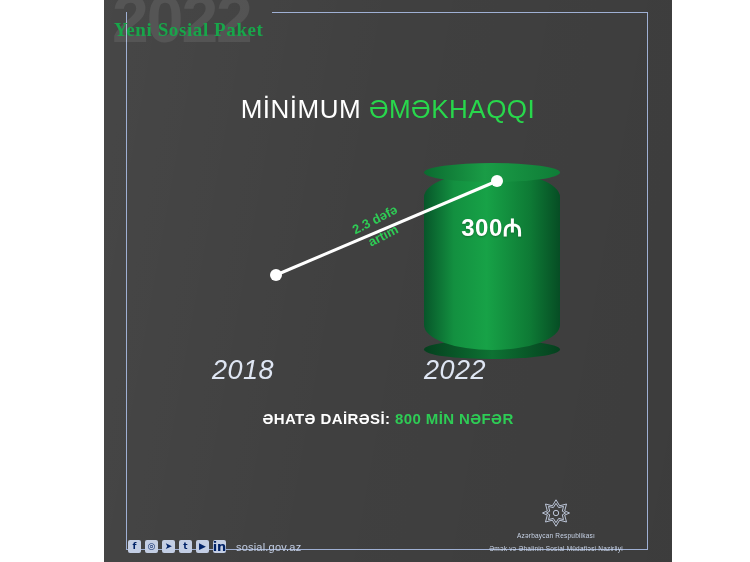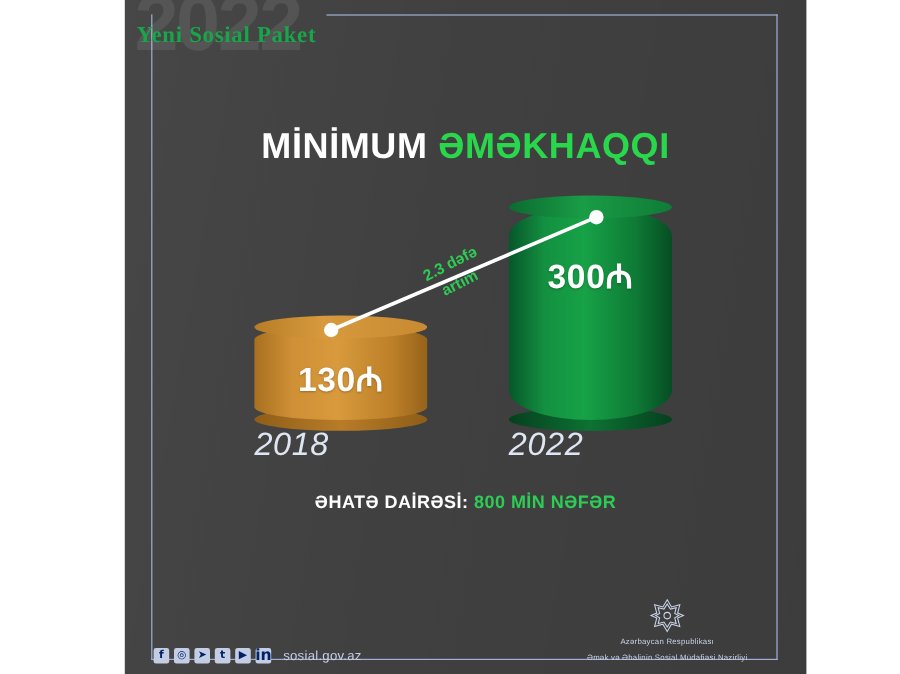--- a/index.html
+++ b/index.html
@@ -83,25 +83,25 @@
     font-weight: 700;
     color: #18a64a;
     letter-spacing: 0.6px;
     white-space: nowrap;
   }
 
   
   .title {
     position: absolute;
     left: 0;
-    top: 106px;
-    width: 568px;
-    text-align: center;
-    font-size: 30px;
-    font-weight: 700;
+    top: 94px;
+    width: 568px;
+    text-align: center;
+    font-size: 26px;
+    font-weight: 400;
     letter-spacing: 0.5px;
     white-space: nowrap;
   }
   .title .w { color: #ffffff; }
   .title .g { color: #28d74c; }
 
   
   .chart {
     position: absolute;
     left: 0;
@@ -169,21 +169,21 @@
     bottom: -9px;
     height: 19px;
     background: linear-gradient(90deg, #05401e 0%, #0d7233 50%, #05401e 100%);
   }
 
   .cyl-label {
     position: absolute;
     width: 100%;
     text-align: center;
     color: #ffffff;
-    font-size: 28px;
+    font-size: 24px;
     font-weight: 700;
     letter-spacing: 0.5px;
     z-index: 3;
     text-shadow: 0 1px 2px rgba(0,0,0,0.28);
     white-space: nowrap;
   }
   .cyl-2018 .cyl-label { top: 24px; }
   .cyl-2022 .cyl-label { top: 38px; }
 
   .year {
@@ -302,26 +302,20 @@
     <div class="watermark">2022</div>
     <div class="tagline">Yeni Sosial Paket</div>
 
     <div class="title">
       <span class="w">MİNİMUM</span>
       <span class="g">ƏMƏKHAQQI</span>
     </div>
 
     <div class="chart">
 
-      <div class="cyl cyl-2018">
-        <div class="cap cap-bot"></div>
-        <div class="body"></div>
-        <div class="cap cap-top"></div>
-        <div class="cyl-label">130₼</div>
-      </div>
 
       <div class="cyl cyl-2022">
         <div class="cap cap-bot"></div>
         <div class="body"></div>
         <div class="cap cap-top"></div>
         <div class="cyl-label">300₼</div>
       </div>
 
       <div class="year year-2018">2018</div>
       <div class="year year-2022">2022</div>

